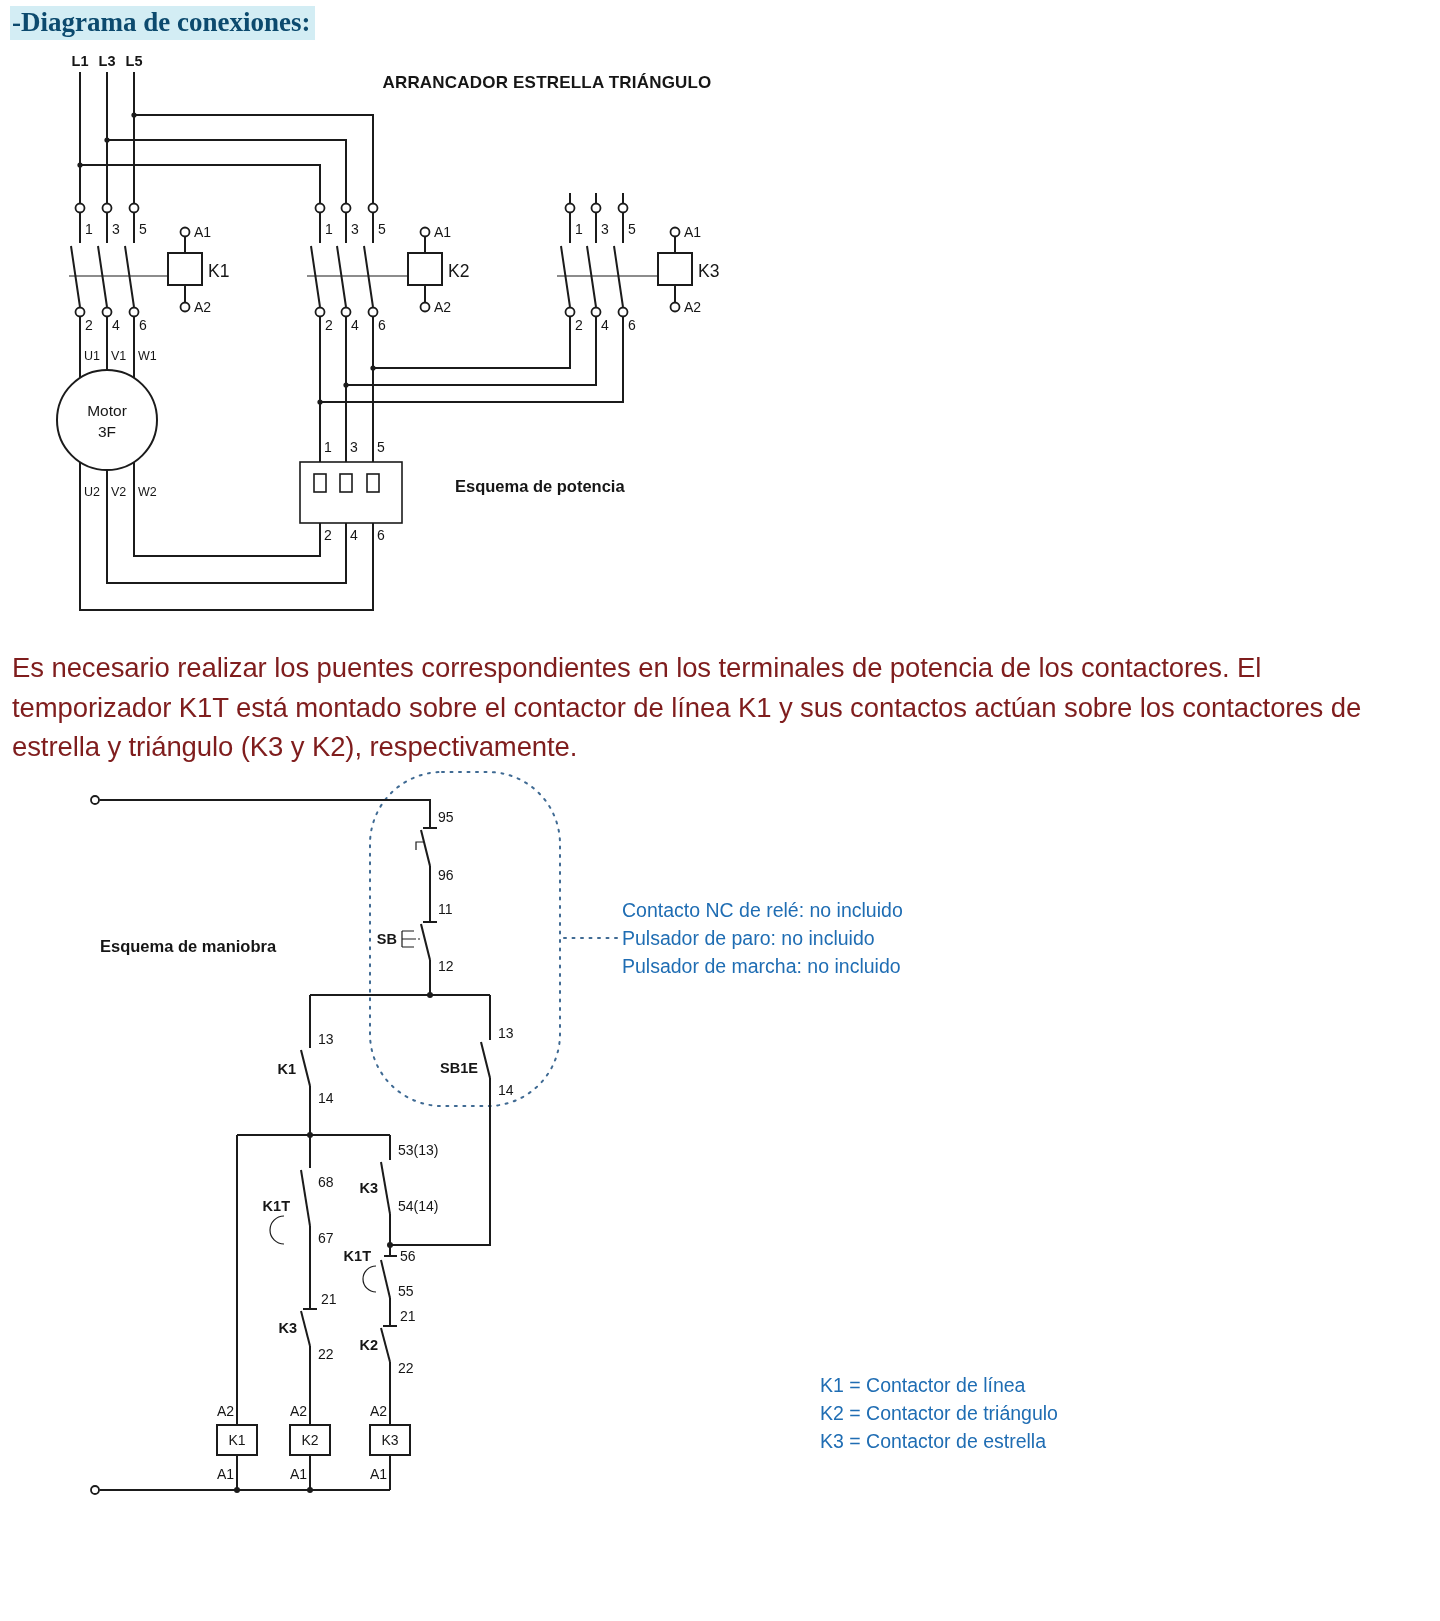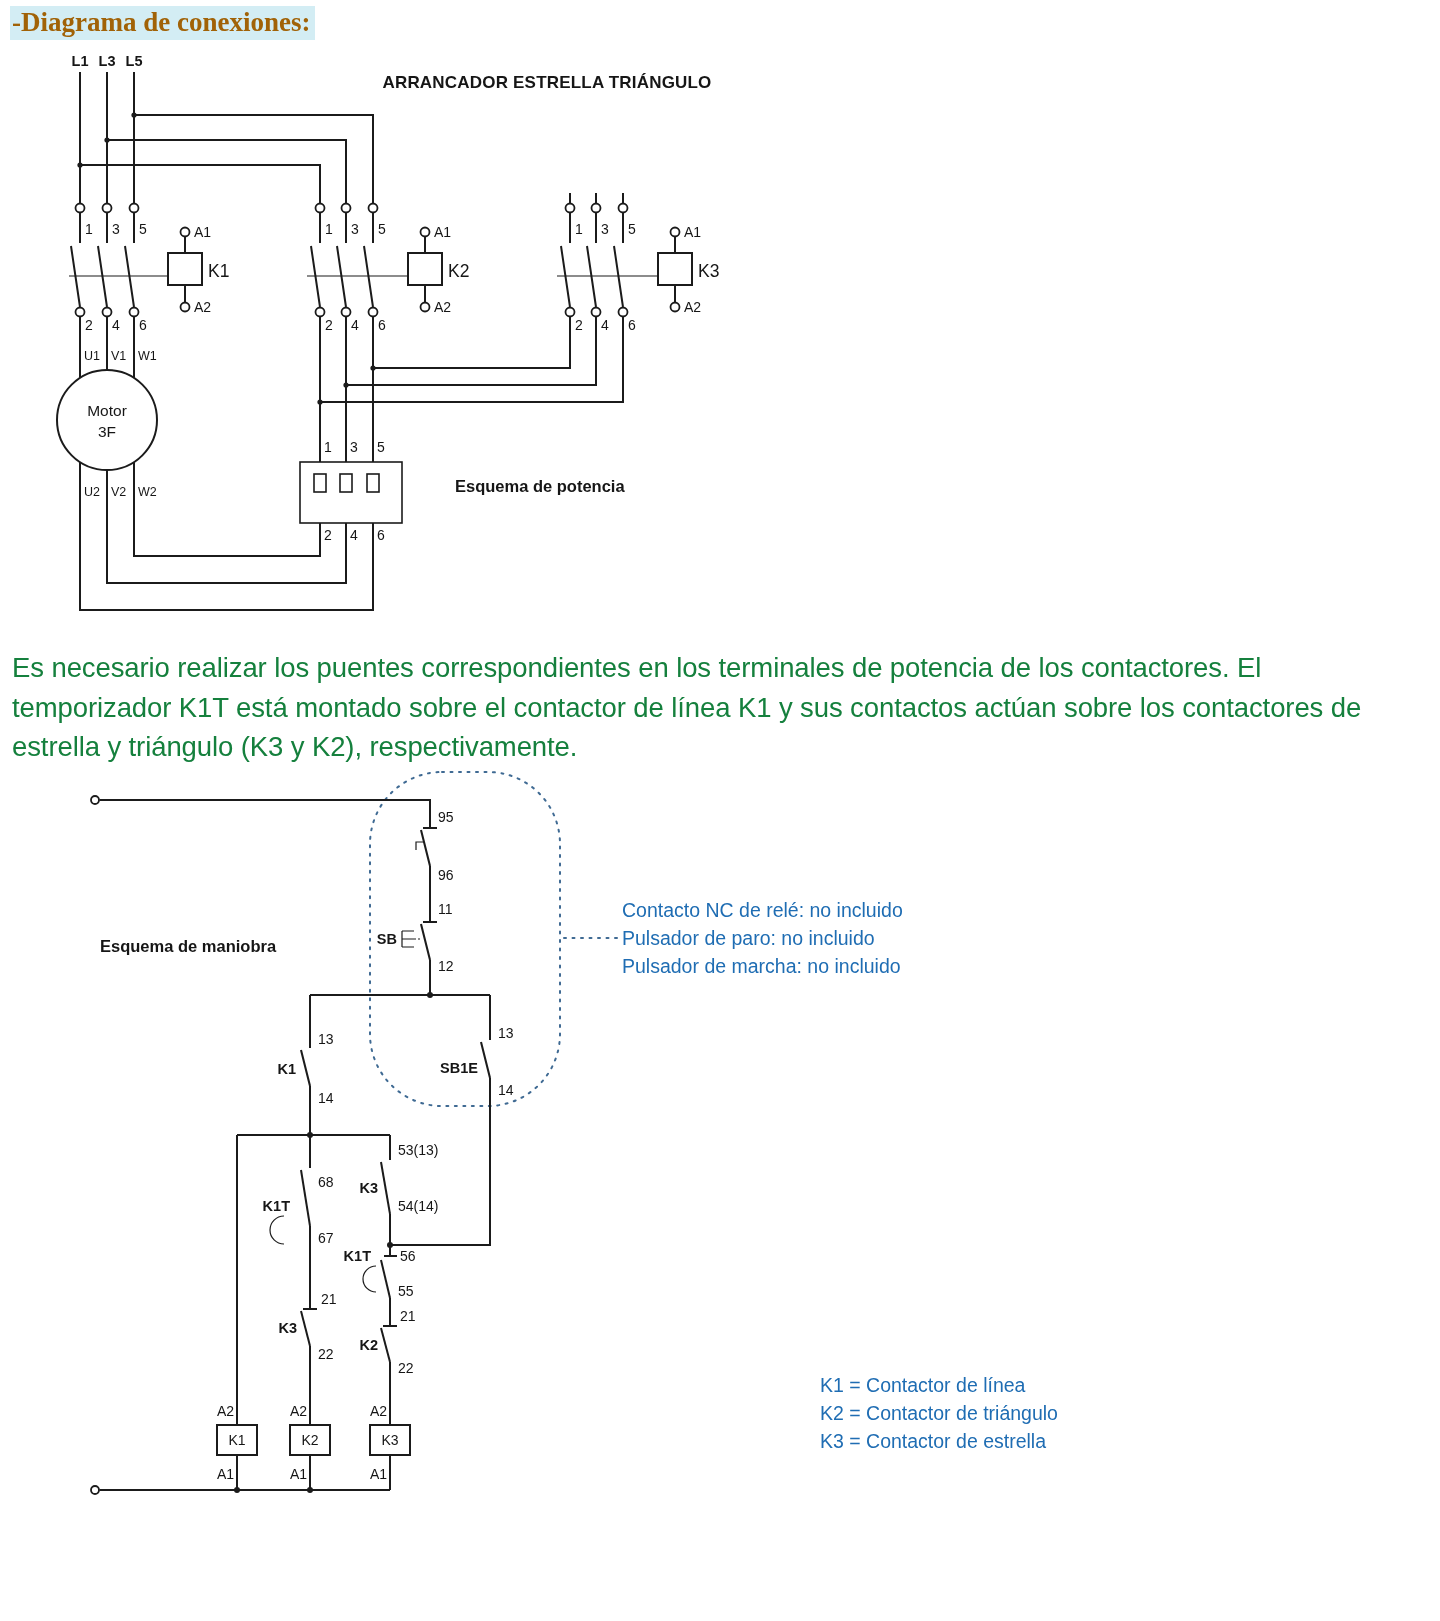--- a/index.html
+++ b/index.html
@@ -1,19 +1,19 @@
 <!DOCTYPE html>
 <html><head>
 <meta charset="utf-8">
 <style>
   * { margin:0; padding:0; box-sizing:border-box; }
   html,body { background:#ffffff; }
   .page { position:relative; width:1440px; height:1621px; background:#fff; font-family:"Liberation Sans",sans-serif; overflow:hidden; }
-  .doc-title { position:absolute; left:10px; top:6px; font-family:"Liberation Serif",serif; font-size:27px; font-weight:700; color:#a16207; background:#d3edf4; padding:1px 5px 2px 2px; }
-  .para { position:absolute; left:12px; top:648px; width:1406px; font-size:27.5px; line-height:1.44; color:#15803d; letter-spacing:-0.1px; }
+  .doc-title { position:absolute; left:10px; top:6px; font-family:"Liberation Serif",serif; font-size:27px; font-weight:700; color:#0c4a6e; background:#d3edf4; padding:1px 5px 2px 2px; }
+  .para { position:absolute; left:12px; top:648px; width:1406px; font-size:27.5px; line-height:1.44; color:#7f1d1d; letter-spacing:-0.1px; }
   svg { position:absolute; }
   .power-svg { left:55px; top:50px; }
   .control-svg { left:40px; top:770px; }
   svg text { font-family:"Liberation Sans",sans-serif; fill:#161616; }
   .w    { stroke:#1b1b1b; stroke-width:2; fill:none; }
   .thin { stroke:#1b1b1b; stroke-width:1.2; fill:none; }
   .dashlink { stroke:#1b1b1b; stroke-width:1.2; stroke-dasharray:2 2; fill:none; }
   .term { fill:#fff; stroke:#1b1b1b; stroke-width:1.8; }
   .dot  { fill:#1b1b1b; stroke:none; }
   .box  { fill:#fff; stroke:#1b1b1b; stroke-width:2; }

